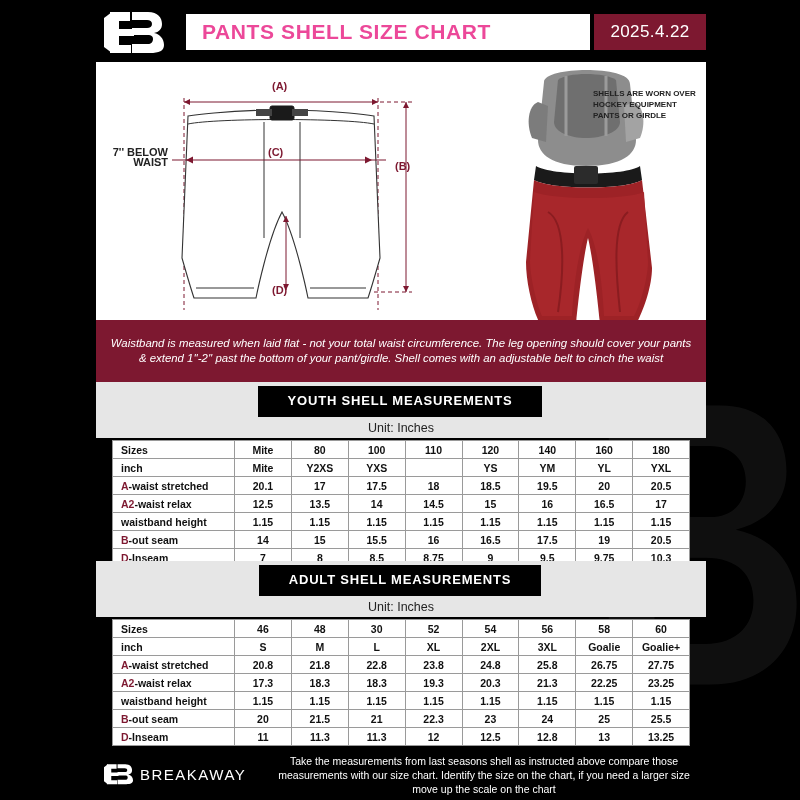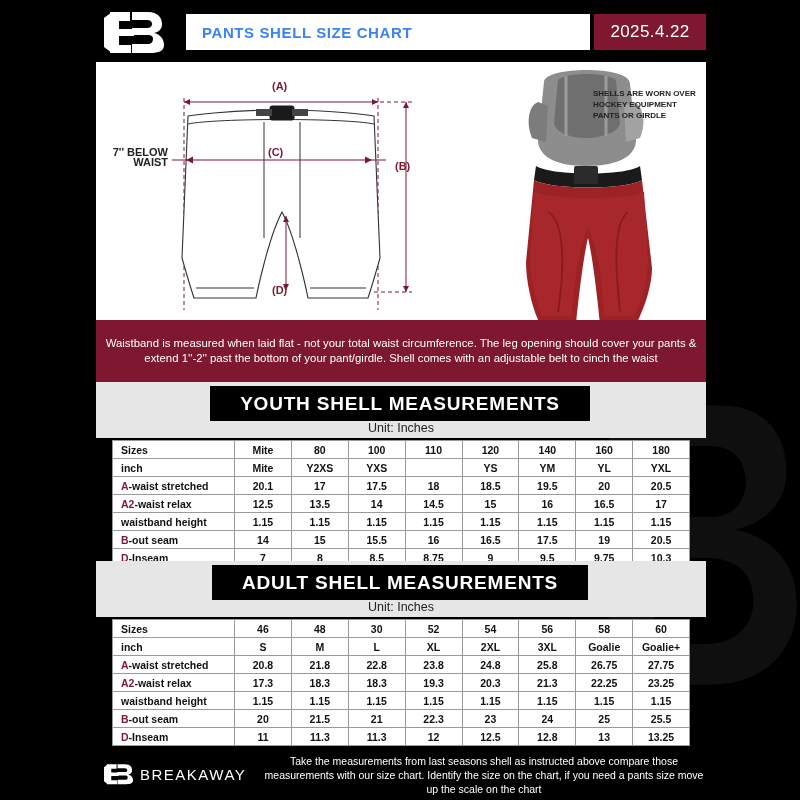--- a/index.html
+++ b/index.html
@@ -41,24 +41,24 @@
   .title-bar {
     position: absolute;
     left: 186px; top: 14px;
     width: 404px; height: 36px;
     background: #ffffff;
     display: flex;
     align-items: center;
   }
   .title-bar .t {
     padding-left: 16px;
-    font-size: 15px;
+    font-size: 21px;
     font-weight: bold;
     letter-spacing: 0.6px;
-    color: #3b82f6;
+    color: #ec4899;
   }
   .date-bar {
     position: absolute;
     left: 594px; top: 14px;
     width: 112px; height: 36px;
     background: #7d1830;
     display: flex;
     align-items: center;
     justify-content: center;
   }
@@ -104,36 +104,37 @@
   .band {
     position: absolute;
     left: 96px; top: 320px;
     width: 610px; height: 62px;
     background: #7d1830;
     color: #ffffff;
     display: flex;
     align-items: center;
     justify-content: center;
     text-align: center;
-    padding: 0 4px;
+    padding: 0 10px;
     box-sizing: border-box;
     font-size: 11.4px;
     line-height: 15.5px;
+    font-style: italic;
   }
 
   
   .sect {
     position: absolute;
     left: 0; width: 800px;
     display: flex; justify-content: center;
   }
   .sect .pill {
     background: #000000;
     color: #ffffff;
-    font-size: 19px;
+    font-size: 13px;
     font-weight: bold;
     letter-spacing: 0.8px;
     padding: 7px 30px 9px;
   }
   .sect-bg {
     position: absolute;
     left: 96px;
     width: 610px;
     background: #e6e6e6;
   }
@@ -521,16 +522,16 @@
 
   <div class="footer">
     <div class="footer-logo">
       <svg width="30" height="30" viewBox="0 0 62 48">
         <path d="M6 4 L26 4 L26 13 L15 13 L15 21 L30 21 L30 28 L15 28 L15 37 L27 37 L27 45 L6 45 Z" fill="#ffffff"></path>
         <path d="M28 4 L44 4 C54 4 58 10 58 16 C58 21 55 24 50 25 C56 26 60 31 60 37 C60 43 55 45 46 45 L28 45 L28 36 L44 36 C47 36 49 34 49 31 C49 28 47 27 44 27 L28 27 L28 20 L43 20 C46 20 48 18.5 48 16 C48 13.5 46 12 43 12 L28 12 Z" fill="#ffffff"></path>
         <path d="M0 10 L8 4 L8 45 L0 39 Z" fill="#ffffff"></path>
       </svg>
       <span class="name">BREAKAWAY</span>
     </div>
-    <div class="footer-text">Take the measurements from last seasons shell as instructed above compare those measurements  with our size chart. Identify the size on the chart, if you need a pants size move up the scale on the chart</div>
+    <div class="footer-text">Take the measurements from last seasons shell as instructed above compare those measurements  with our size chart. Identify the size on the chart, if you need a larger size move up the scale on the chart</div>
   </div>
 
 </div>
 
 </body></html>

